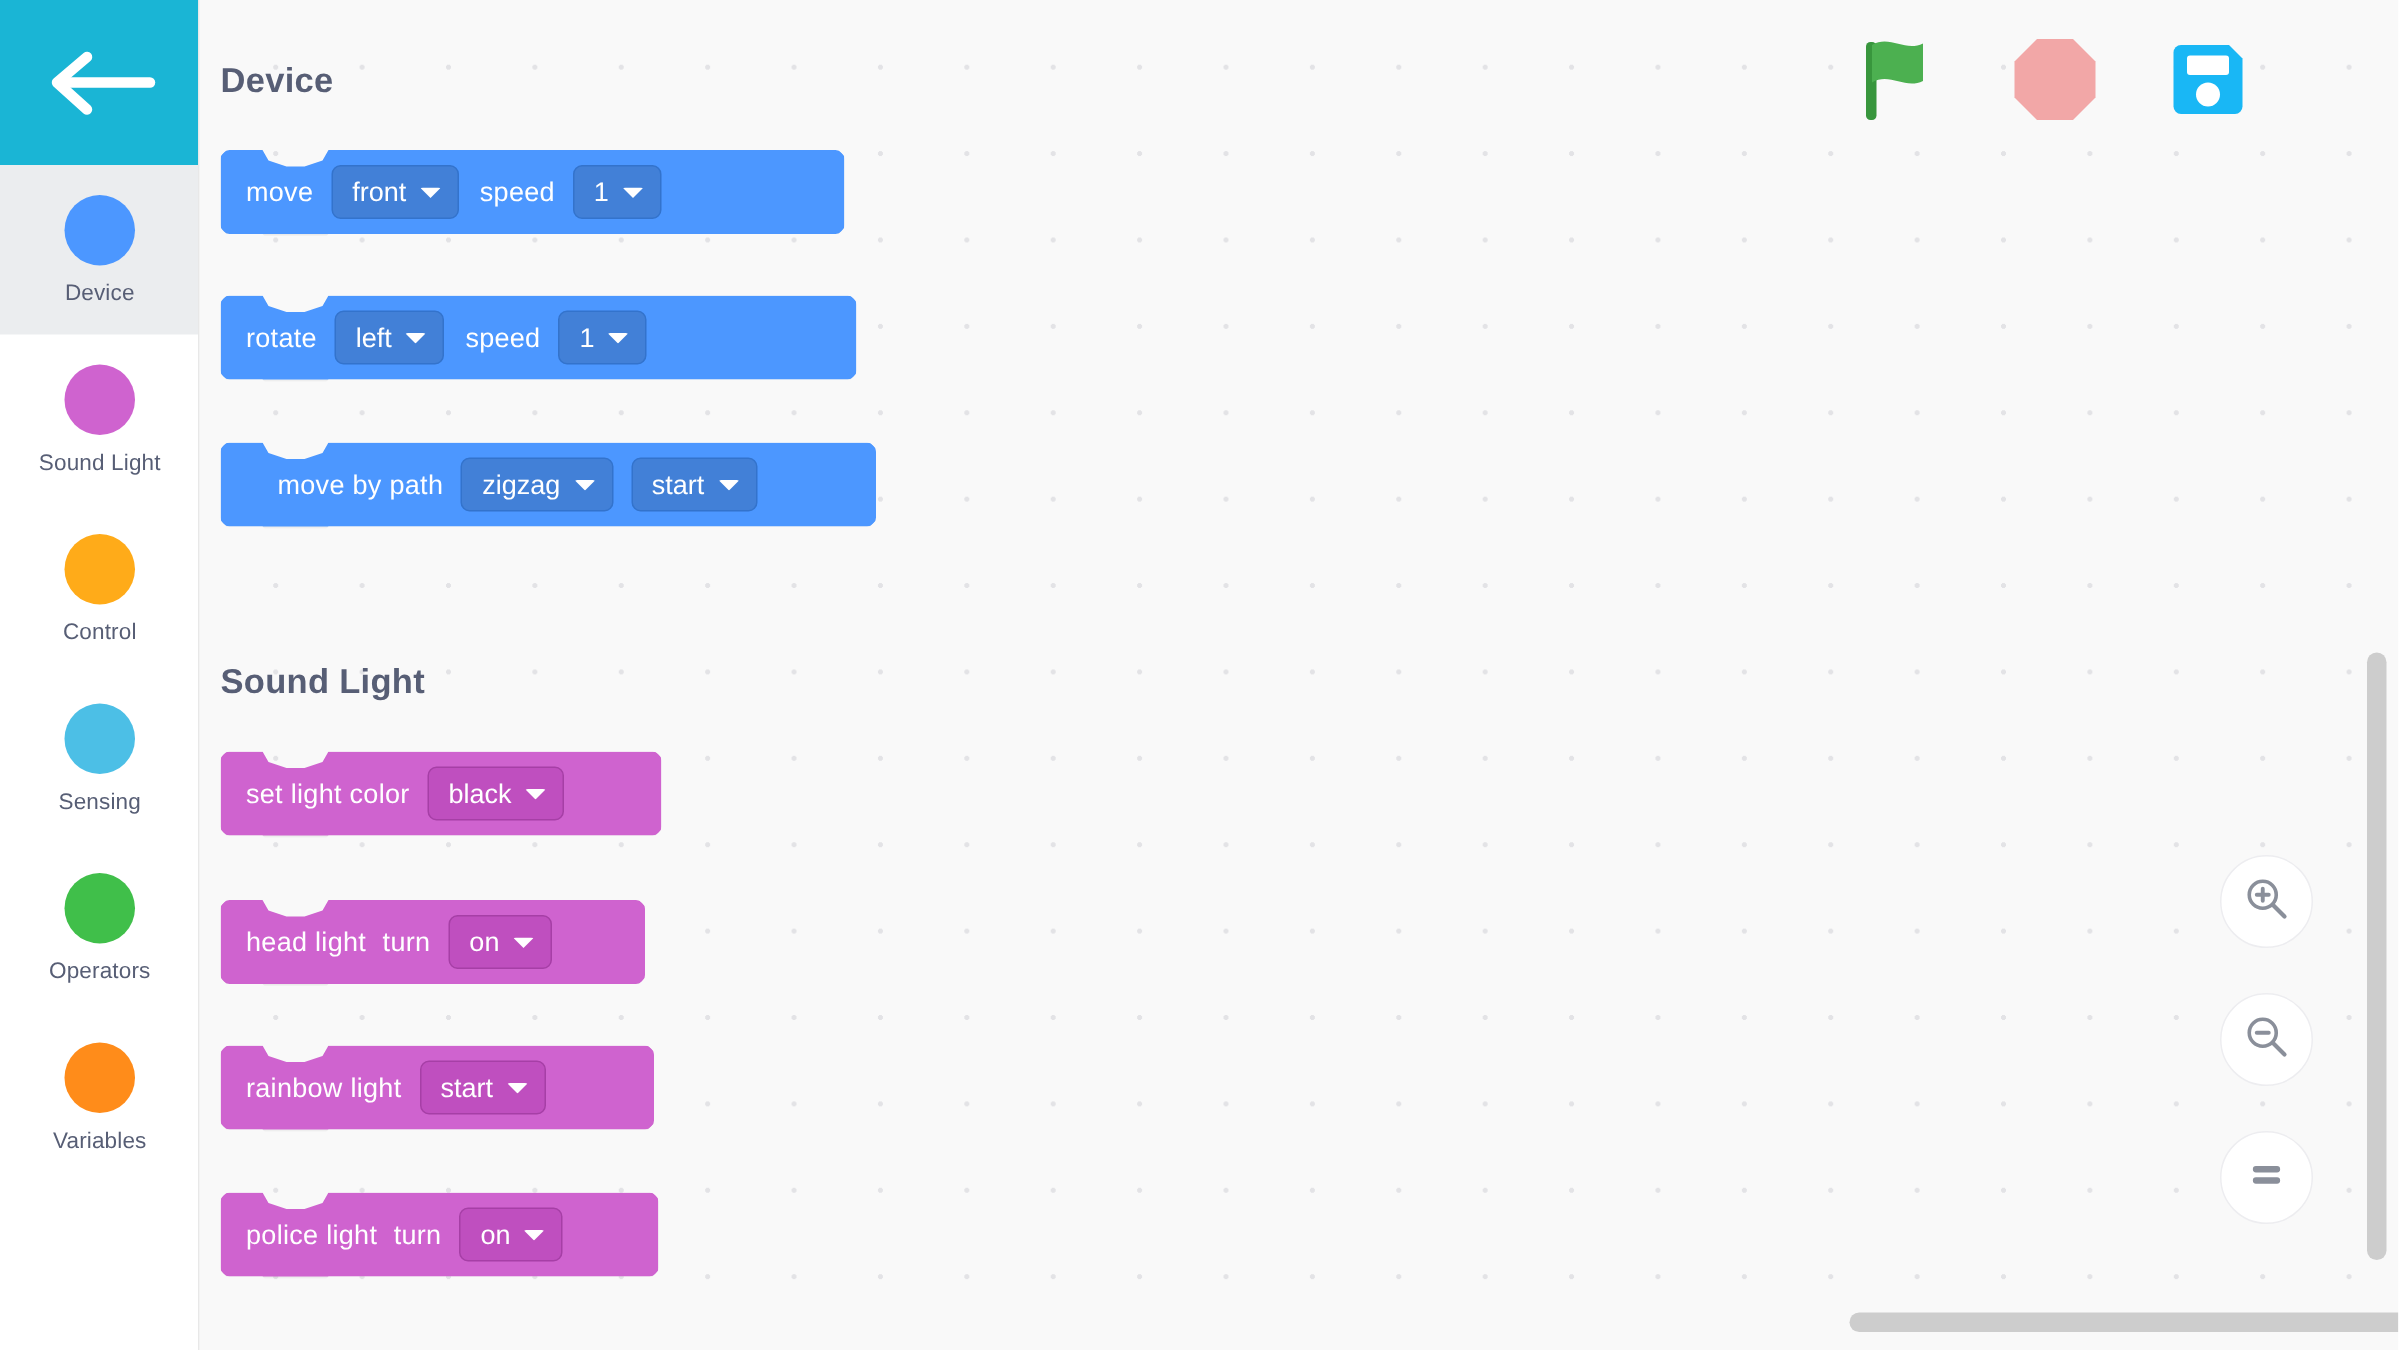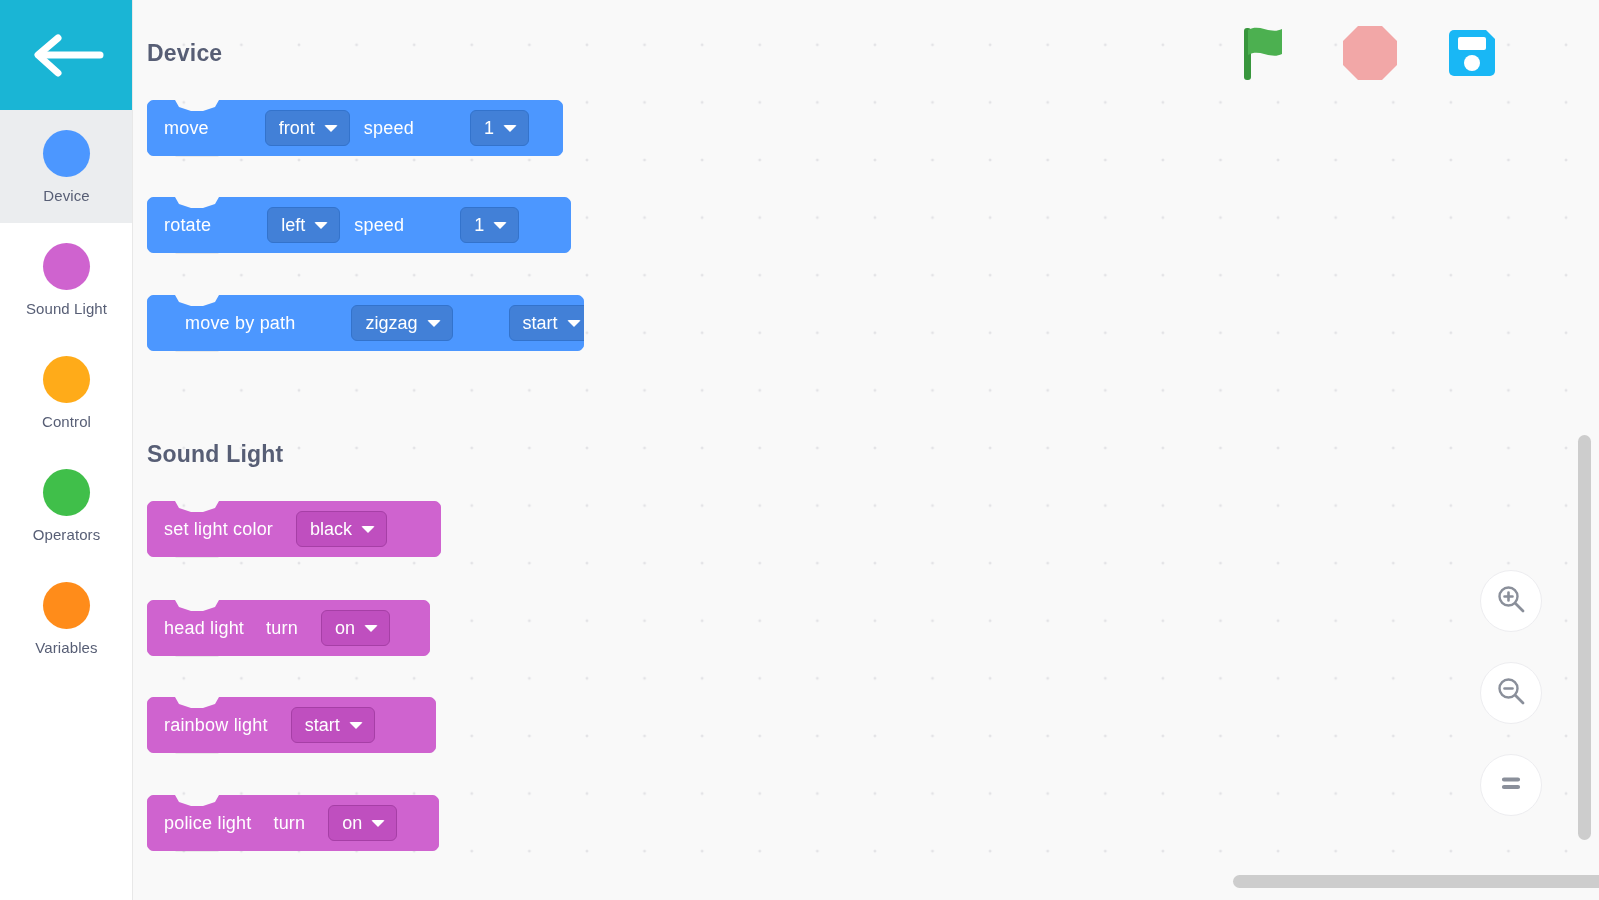--- a/index.html
+++ b/index.html
@@ -171,22 +171,22 @@
     width: 0; height: 0;
     border-left: 7px solid transparent;
     border-right: 7px solid transparent;
     border-top: 7px solid #ffffff;
     border-radius: 2px;
     flex: none;
   }
 
   
   .blk-motion   { background: #4c97ff; }
-  .blk-motion .dropdown { background: #4280d7; border: 1px solid #3373cc; margin-left: 44px; }
-  .blk-sound    { background: #cf63cf; gap: 11px; }
+  .blk-motion .dropdown { background: #4280d7; border: 1px solid #3373cc; }
+  .blk-sound    { background: #cf63cf; }
   .blk-sound .dropdown { background: #bf4fbf; border: 1px solid #a63fa6; }
 
   
   .top-controls {
     position: absolute;
     top: 24px;
     right: 96px;
     display: flex;
     align-items: center;
     gap: 40px;
@@ -278,20 +278,24 @@
         <span class="cat-dot" style="background:#cf63cf"></span>
         <span class="cat-label">Sound Light</span>
       </div>
 
 
       <div class="cat-item">
         <span class="cat-dot" style="background:#ffab19"></span>
         <span class="cat-label">Control</span>
       </div>
 
+      <div class="cat-item">
+        <span class="cat-dot" style="background:#4cbfe6"></span>
+        <span class="cat-label">Sensing</span>
+      </div>
 
       <div class="cat-item">
         <span class="cat-dot" style="background:#40bf4a"></span>
         <span class="cat-label">Operators</span>
       </div>
 
       <div class="cat-item">
         <span class="cat-dot" style="background:#ff8c1a"></span>
         <span class="cat-label">Variables</span>
       </div>

